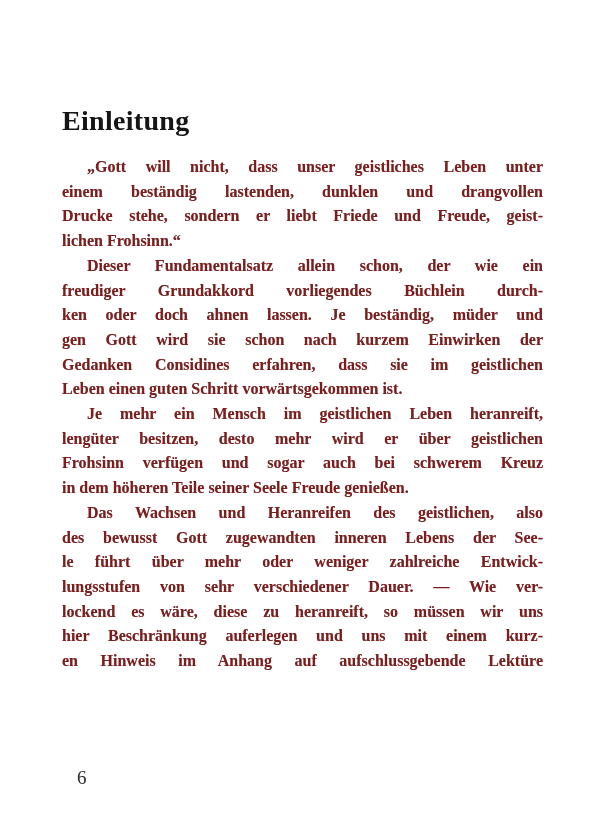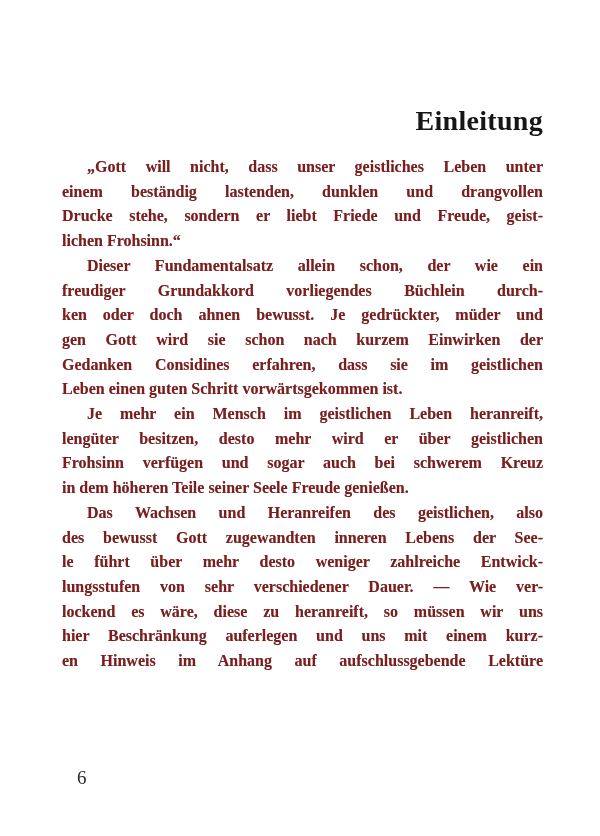--- a/index.html
+++ b/index.html
@@ -15,21 +15,21 @@
     overflow: hidden;
     font-family: "Liberation Serif", "DejaVu Serif", serif;
     color: #1c1c1c;
   }
   .chapter-title {
     position: absolute;
     top: 106px;
     left: 62px;
     width: 481px;
     margin: 0;
-    text-align: right;
+    text-align: left;
     font-size: 28px;
     font-weight: bold;
     line-height: 30px;
     letter-spacing: 0.3px;
     color: #161616;
   }
   .text-block {
     position: absolute;
     top: 155px;
     left: 62px;
@@ -65,30 +65,30 @@
 
 <div class="book-page">
   <h1 class="chapter-title">Einleitung</h1>
   <div class="text-block">
       <div class="line first">„Gott will nicht, dass unser geistliches Leben unter</div>
       <div class="line">einem beständig lastenden, dunklen und drangvollen</div>
       <div class="line">Drucke stehe, sondern er liebt Friede und Freude, geist-</div>
       <div class="line para-end">lichen Frohsinn.“</div>
       <div class="line first">Dieser Fundamentalsatz allein schon, der wie ein</div>
       <div class="line">freudiger Grundakkord vorliegendes Büchlein durch-</div>
-      <div class="line">ken oder doch ahnen bewusst. Je gedrückter, müder und</div>
+      <div class="line">ken oder doch ahnen lassen. Je beständig, müder und</div>
       <div class="line">gen Gott wird sie schon nach kurzem Einwirken der</div>
       <div class="line">Gedanken Considines erfahren, dass sie im geistlichen</div>
       <div class="line para-end">Leben einen guten Schritt vorwärtsgekommen ist.</div>
       <div class="line first">Je mehr ein Mensch im geistlichen Leben heranreift,</div>
       <div class="line">lengüter besitzen, desto mehr wird er über geistlichen</div>
       <div class="line">Frohsinn verfügen und sogar auch bei schwerem Kreuz</div>
       <div class="line para-end">in dem höheren Teile seiner Seele Freude genießen.</div>
       <div class="line first">Das Wachsen und Heranreifen des geistlichen, also</div>
       <div class="line">des bewusst Gott zugewandten inneren Lebens der See-</div>
-      <div class="line">le führt über mehr desto weniger zahlreiche Entwick-</div>
+      <div class="line">le führt über mehr oder weniger zahlreiche Entwick-</div>
       <div class="line">lungsstufen von sehr verschiedener Dauer. — Wie ver-</div>
       <div class="line">lockend es wäre, diese zu heranreift, so müssen wir uns</div>
       <div class="line">hier Beschränkung auferlegen und uns mit einem kurz-</div>
       <div class="line">en Hinweis im Anhang auf aufschlussgebende Lektüre</div>
     </div>
   <div class="page-number">6</div>
 </div>
 
 </body></html>

